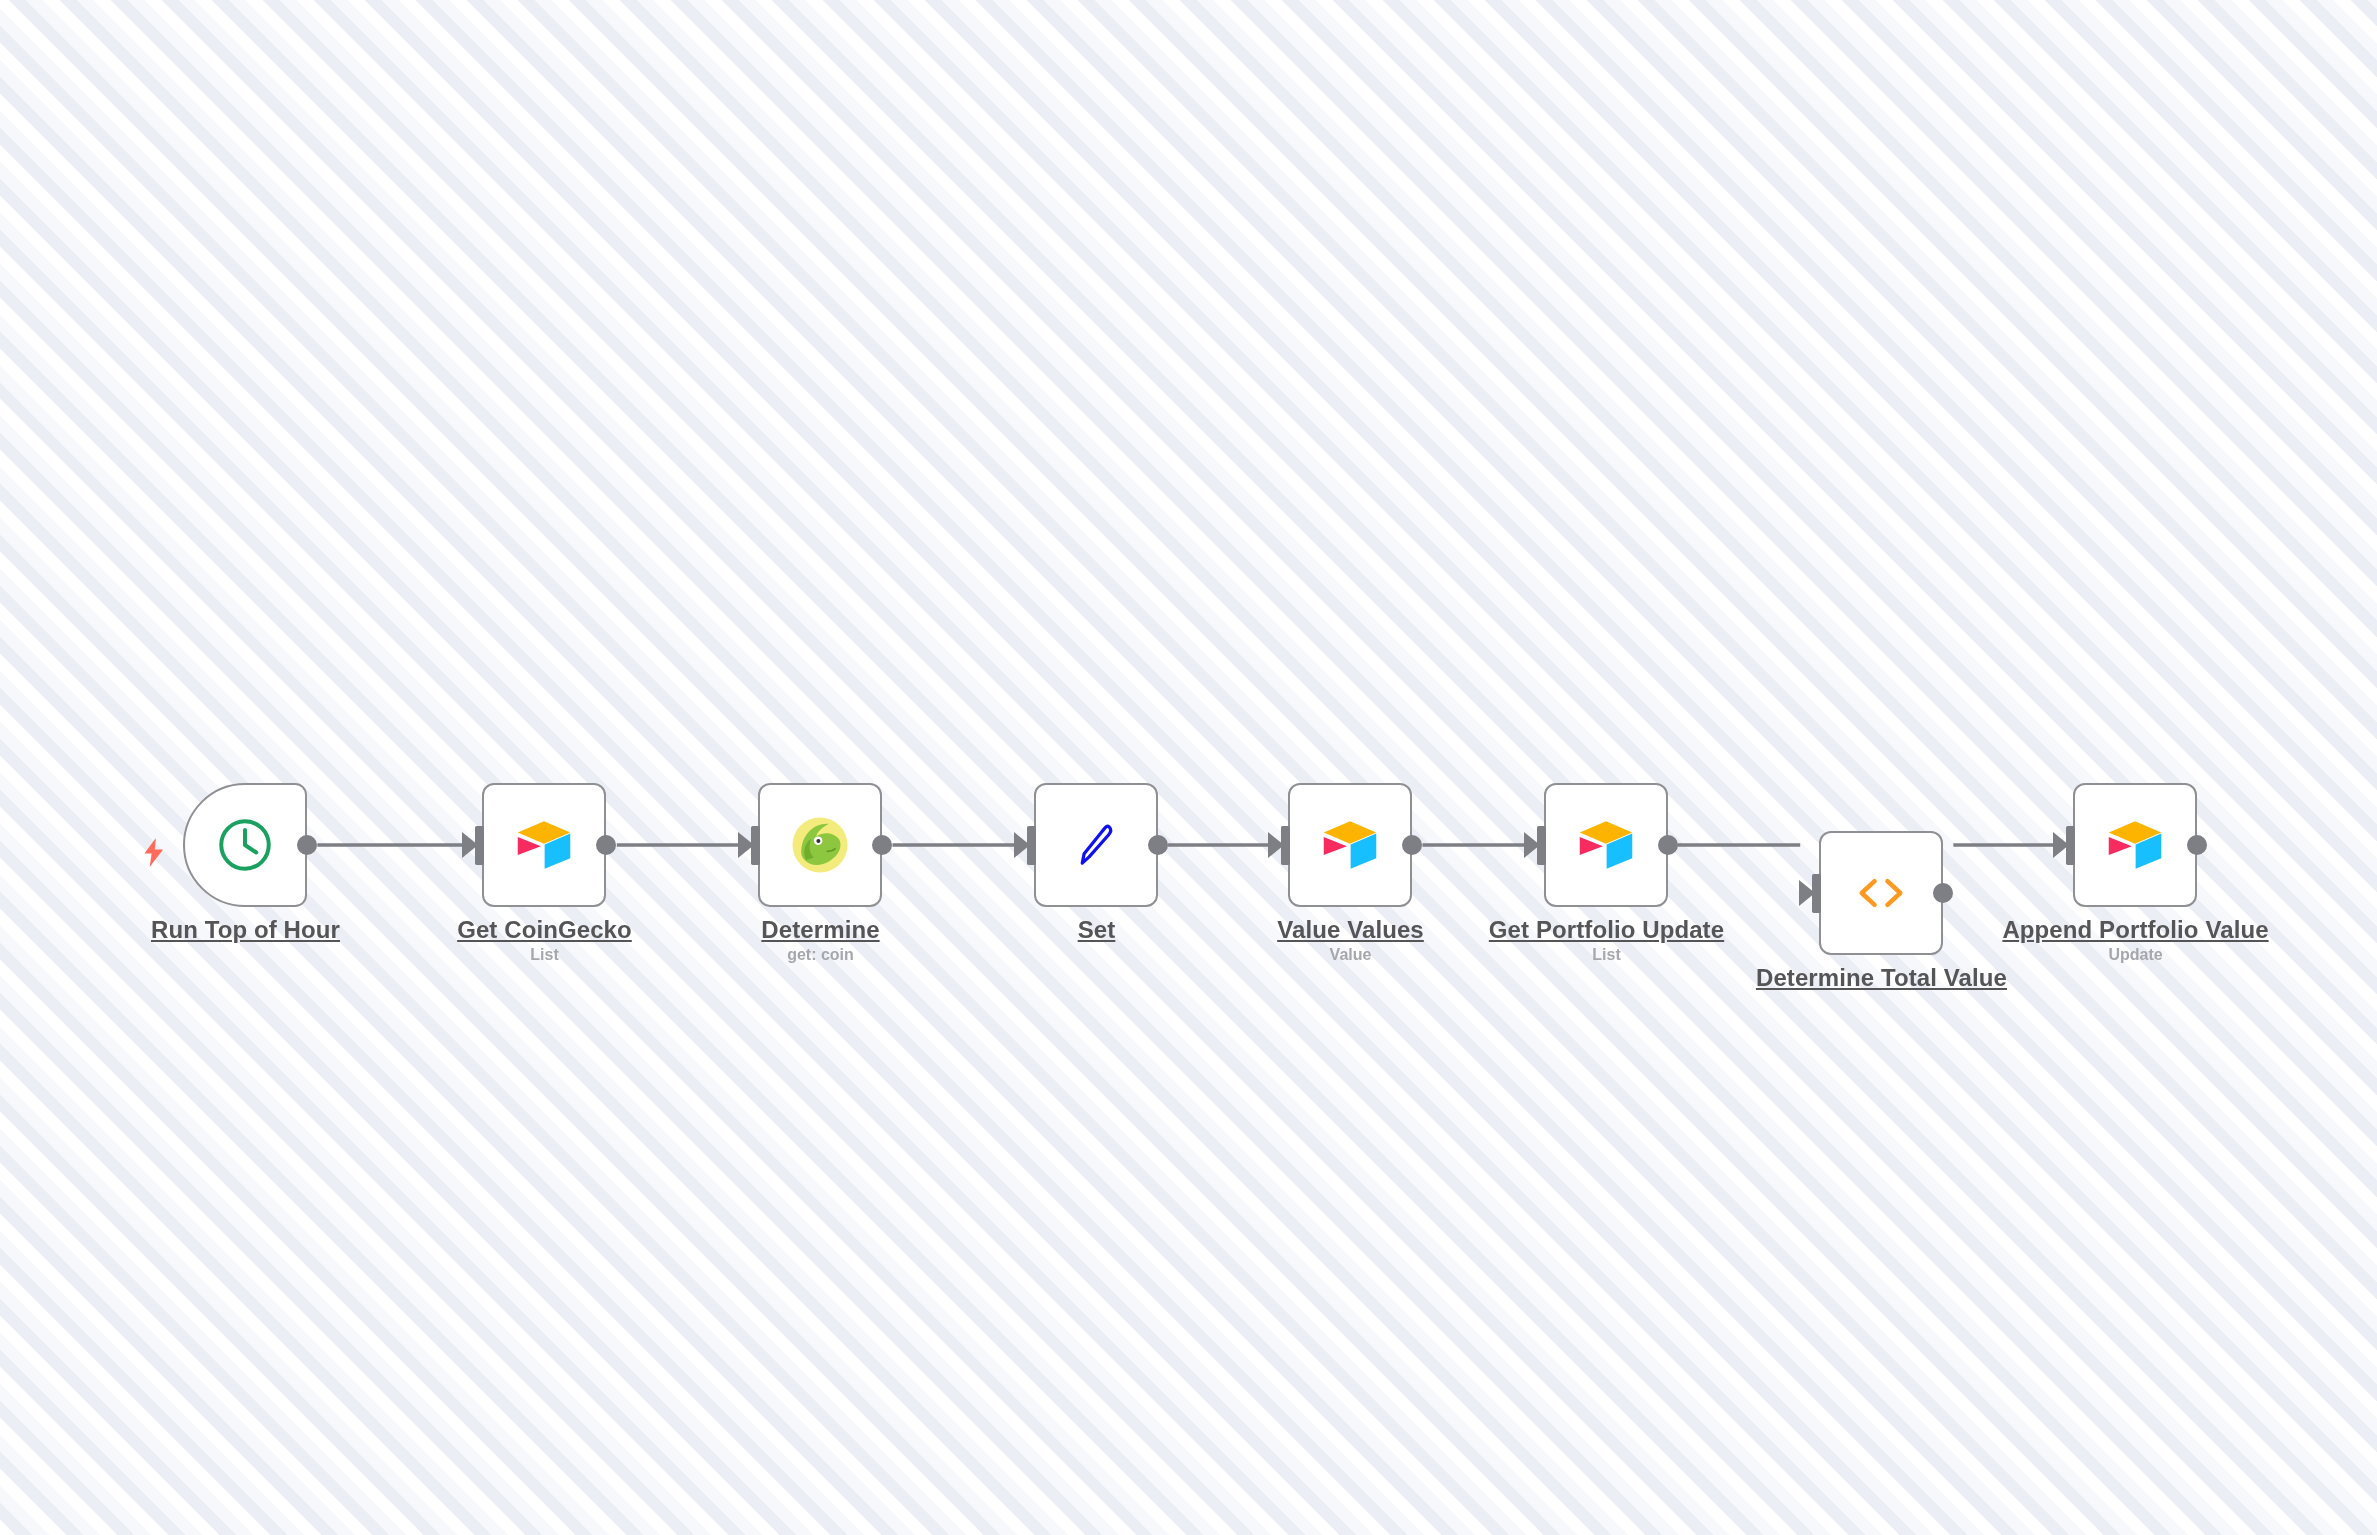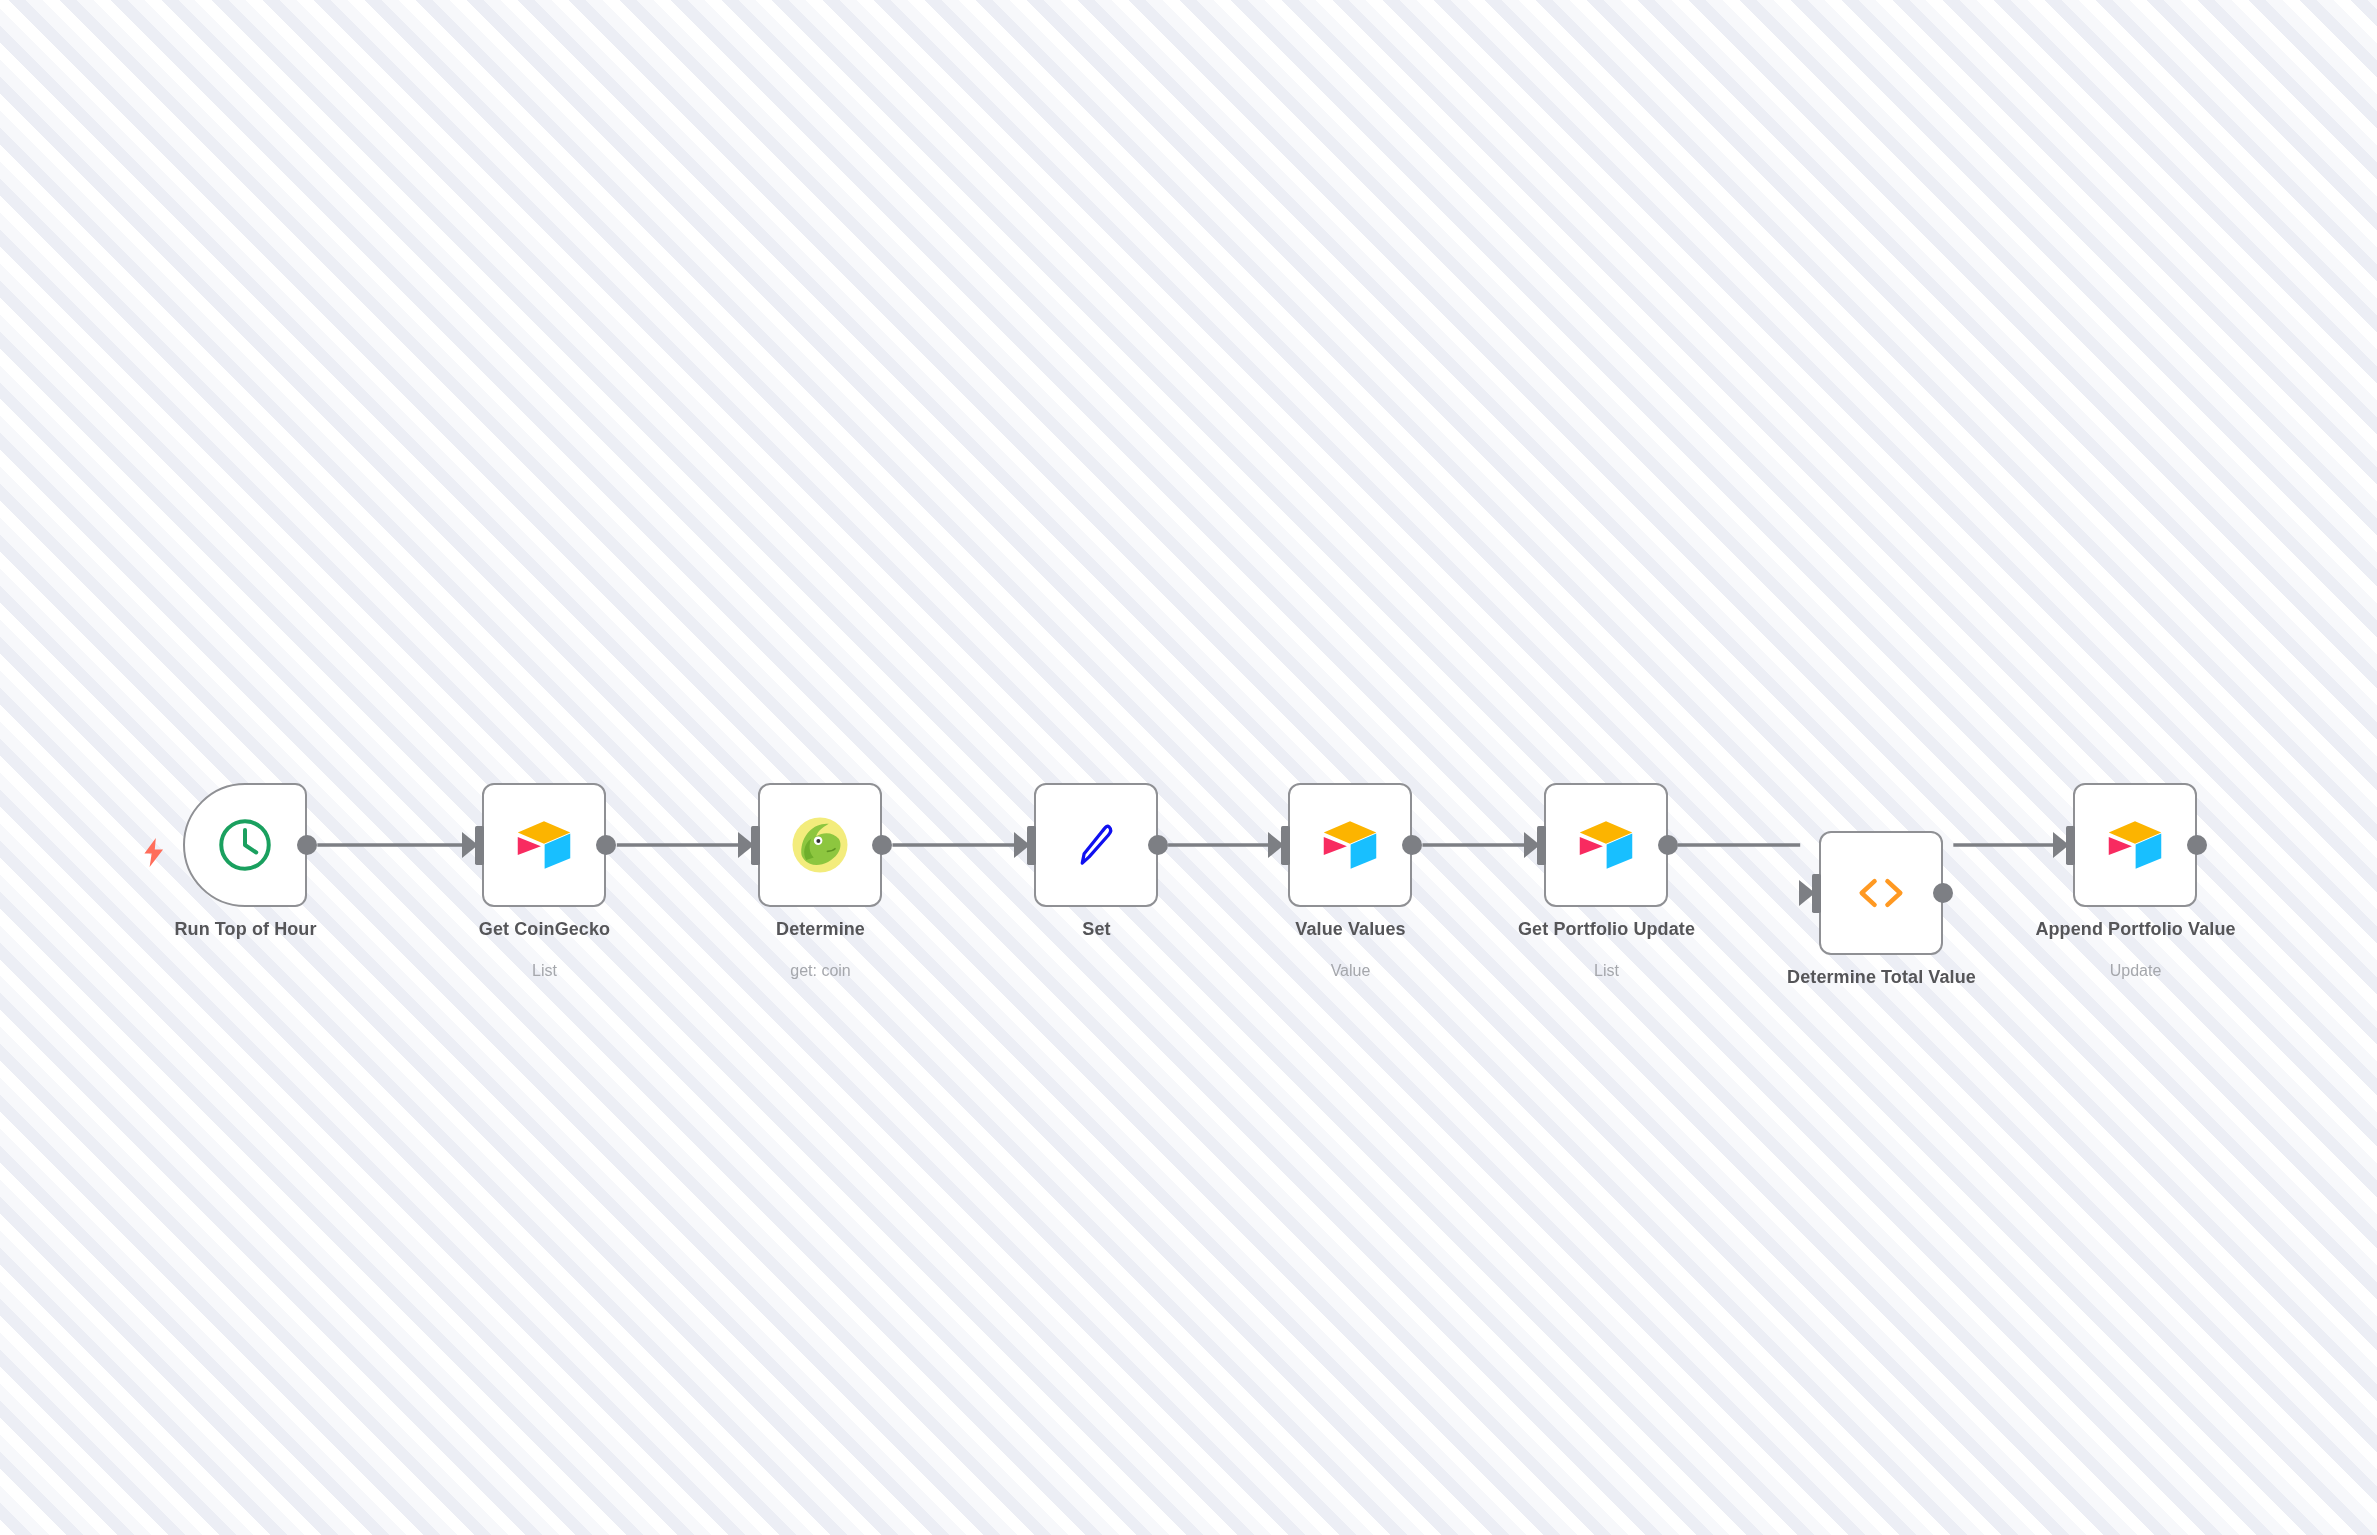--- a/index.html
+++ b/index.html
@@ -112,33 +112,34 @@
   
   .node-labels {
     position: absolute;
     top: 134px;
     left: -153px;
     width: 431px;
     text-align: center;
     pointer-events: none;
   }
   .node-title {
-    font-size: 18px;
+    font-size: 24px;
     font-weight: bold;
     color: #555558;
     line-height: 25.5px;
     letter-spacing: 0.1px;
     white-space: nowrap;
+    text-decoration: underline;
   }
   .node-subtitle {
     font-size: 16px;
-    font-weight: normal;
+    font-weight: bold;
     color: #a5a7ac;
     line-height: 22px;
-    margin-top: 17px;
+    margin-top: 1px;
     white-space: nowrap;
   }
 
   
   #trigger-bolt {
     position: absolute;
     left: 141px;
     top: 838px;
     width: 25.5px;
     height: 29px;

